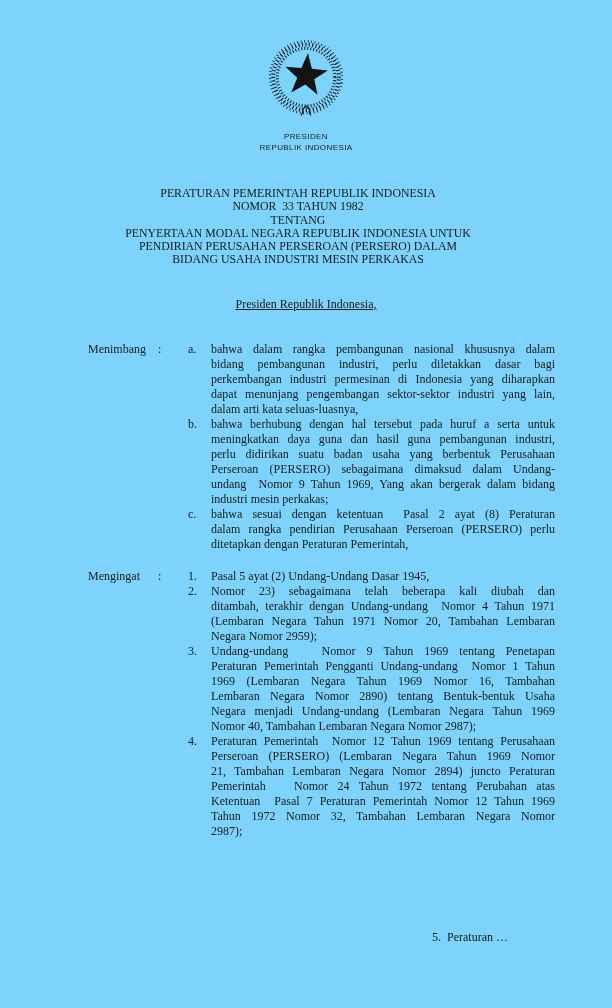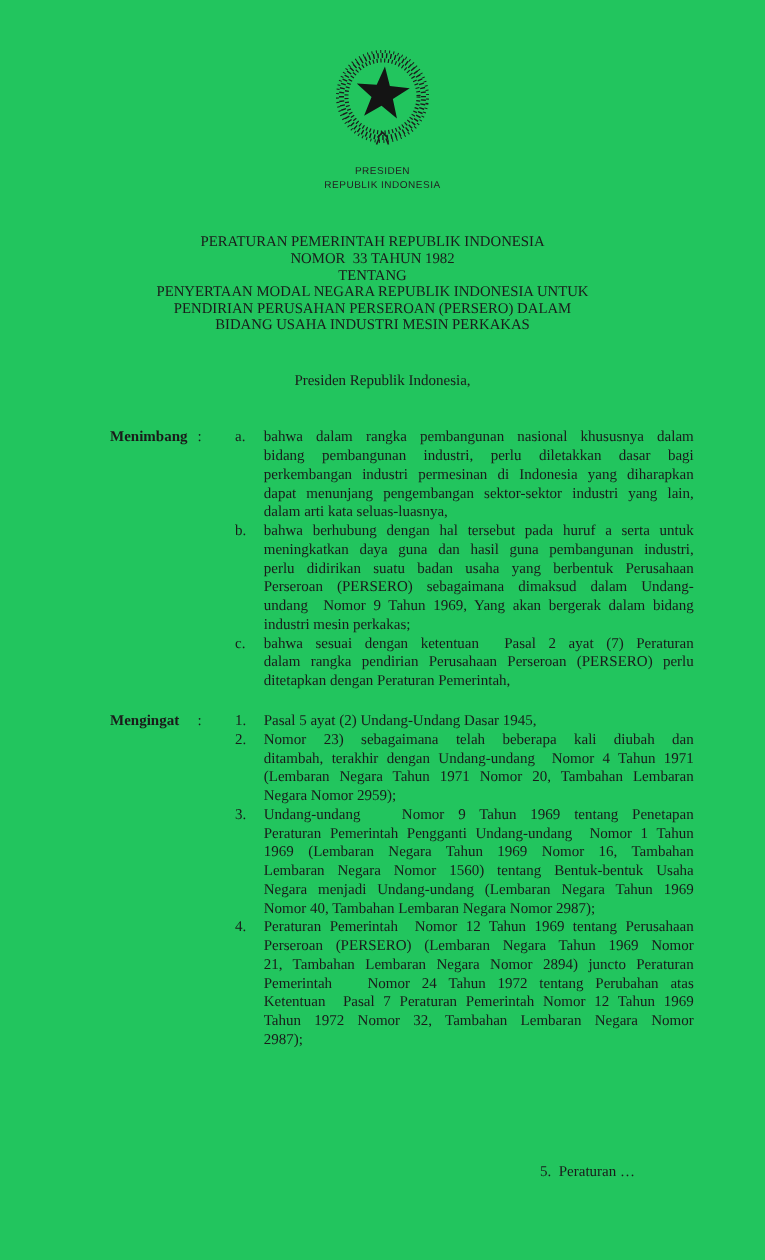--- a/index.html
+++ b/index.html
@@ -1,20 +1,20 @@
 <!DOCTYPE html>
 <html><head>
 <meta charset="utf-8">
 <style>
   html, body { margin: 0; padding: 0; background: #ffffff; }
   .page {
     position: relative;
     width: 612px;
     height: 1008px;
-    background: #22c55e;
+    background: #7dd3fc;
     font-family: "Liberation Serif", serif;
     color: #1a1a1a;
     overflow: hidden;
   }
   .letterhead {
     position: absolute;
     top: 38px; left: 0; right: 0;
     text-align: center;
   }
   .emblem { display: block; margin: 0 auto; }
@@ -32,31 +32,32 @@
     text-align: center;
     font-size: 11.8px;
     line-height: 13.3px;
     white-space: pre-wrap;
   }
   .salutation {
     position: absolute;
     top: 297px; left: 0; right: 0;
     text-align: center;
     font-size: 12px;
+    text-decoration: underline;
   }
   .sections {
     position: absolute;
     top: 342px; left: 88px;
     width: 467px;
     font-size: 12px;
     line-height: 15px;
   }
   .section { display: flex; }
   .section + .section { margin-top: 17px; }
-  .sec-label { width: 70px; flex: none; font-weight: bold; }
+  .sec-label { width: 70px; flex: none; }
   .sec-colon { width: 30px; flex: none; }
   .sec-items { flex: 1; min-width: 0; }
   .item { display: flex; }
   .item-marker { width: 23px; flex: none; }
   .item-lines { flex: 1; min-width: 0; }
   .ln { white-space: pre-wrap; text-align: left; }
   .ln.just { text-align: justify; text-align-last: justify; }
   .continuation {
     position: absolute;
     top: 930px; left: 432px;
@@ -115,21 +116,21 @@
               <div class="ln just">meningkatkan daya guna dan hasil guna pembangunan industri,</div>
               <div class="ln just">perlu didirikan suatu badan usaha yang berbentuk Perusahaan</div>
               <div class="ln just">Perseroan (PERSERO) sebagaimana dimaksud dalam Undang-</div>
               <div class="ln just">undang  Nomor 9 Tahun 1969, Yang akan bergerak dalam bidang</div>
               <div class="ln">industri mesin perkakas;</div>
             </div>
           </div>
           <div class="item">
             <div class="item-marker">c.</div>
             <div class="item-lines">
-              <div class="ln just">bahwa sesuai dengan ketentuan  Pasal 2 ayat (7) Peraturan</div>
+              <div class="ln just">bahwa sesuai dengan ketentuan  Pasal 2 ayat (8) Peraturan</div>
               <div class="ln just">dalam rangka pendirian Perusahaan Perseroan (PERSERO) perlu</div>
               <div class="ln">ditetapkan dengan Peraturan Pemerintah,</div>
             </div>
           </div>
         </div>
       </div>
       <div class="section">
         <div class="sec-label">Mengingat</div>
         <div class="sec-colon">:</div>
         <div class="sec-items">
@@ -147,21 +148,21 @@
               <div class="ln just">(Lembaran Negara Tahun 1971 Nomor 20, Tambahan Lembaran</div>
               <div class="ln">Negara Nomor 2959);</div>
             </div>
           </div>
           <div class="item">
             <div class="item-marker">3.</div>
             <div class="item-lines">
               <div class="ln just">Undang-undang   Nomor 9 Tahun 1969 tentang Penetapan</div>
               <div class="ln just">Peraturan Pemerintah Pengganti Undang-undang  Nomor 1 Tahun</div>
               <div class="ln just">1969 (Lembaran Negara Tahun 1969 Nomor 16, Tambahan</div>
-              <div class="ln just">Lembaran Negara Nomor 1560) tentang Bentuk-bentuk Usaha</div>
+              <div class="ln just">Lembaran Negara Nomor 2890) tentang Bentuk-bentuk Usaha</div>
               <div class="ln just">Negara menjadi Undang-undang (Lembaran Negara Tahun 1969</div>
               <div class="ln">Nomor 40, Tambahan Lembaran Negara Nomor 2987);</div>
             </div>
           </div>
           <div class="item">
             <div class="item-marker">4.</div>
             <div class="item-lines">
               <div class="ln just">Peraturan Pemerintah  Nomor 12 Tahun 1969 tentang Perusahaan</div>
               <div class="ln just">Perseroan (PERSERO) (Lembaran Negara Tahun 1969 Nomor</div>
               <div class="ln just">21, Tambahan Lembaran Negara Nomor 2894) juncto Peraturan</div>

